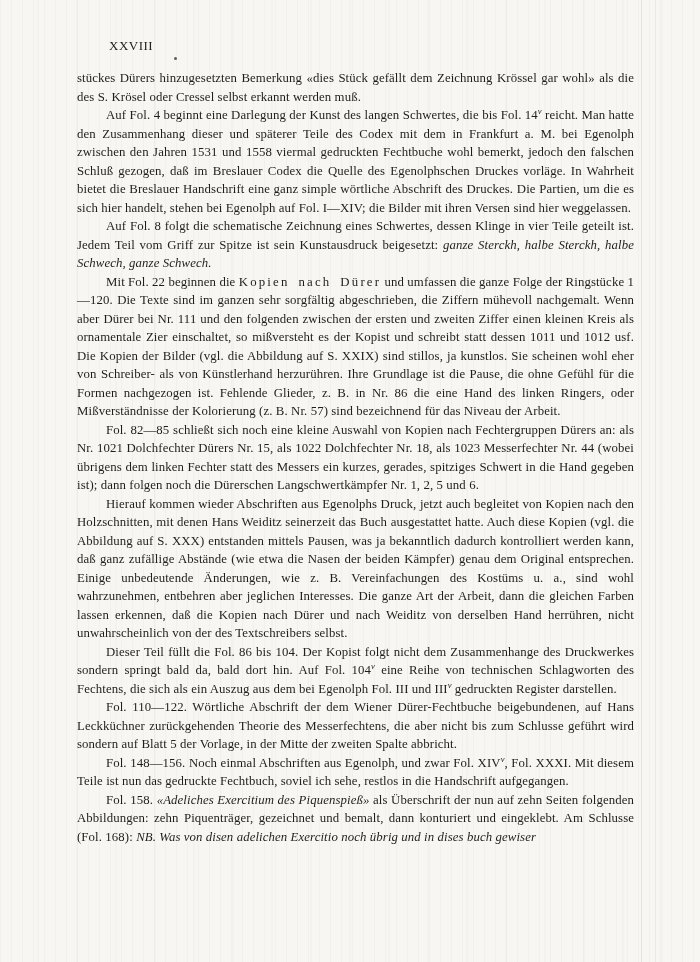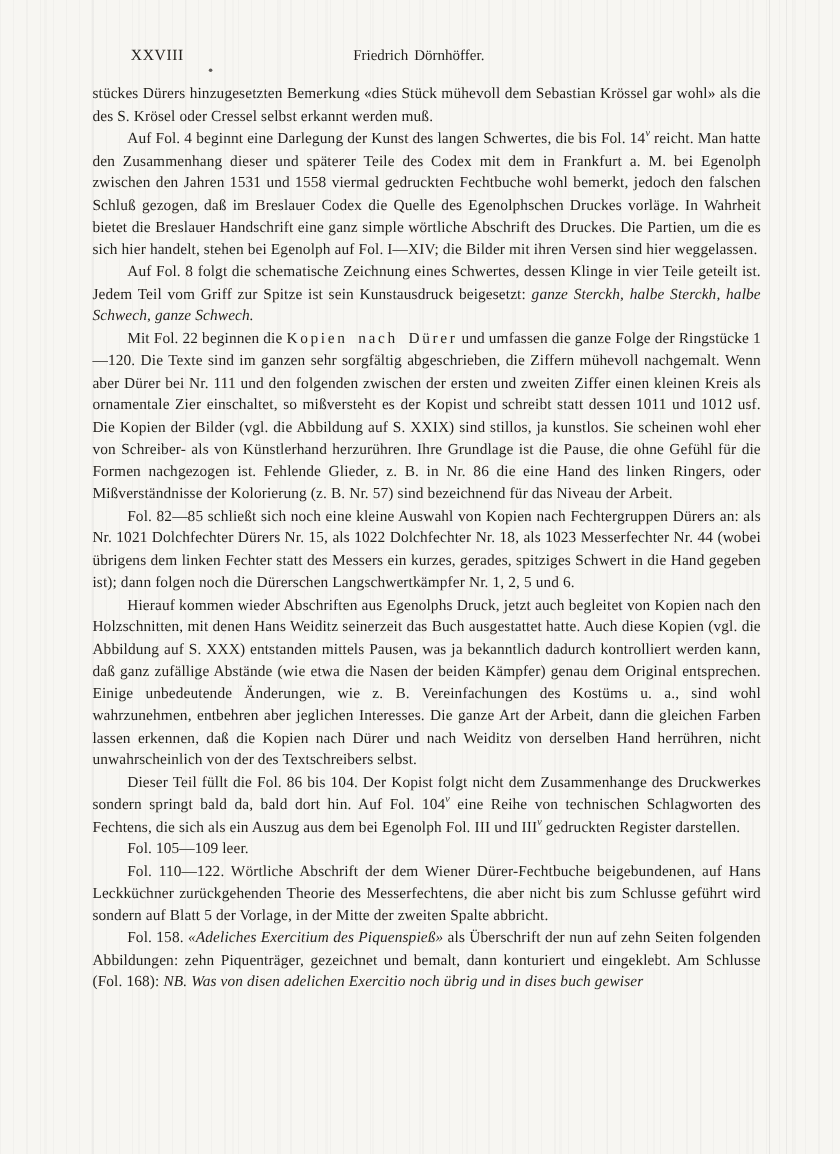--- a/index.html
+++ b/index.html
@@ -95,30 +95,29 @@
   }
 </style>
 </head>
 <body>
 
 <div class="page">
   <div class="scan-texture"></div>
 
   <header class="page-header">
     <span class="page-number">XXVIII</span>
-    <span class="running-title">Friedrich Dörnhöffer.</span>
   </header>
 
   <span class="artifact-dot"></span>
 
   <main class="page-body">
-      <p class="para no-indent"><span class="run-n">stückes Dürers hinzugesetzten Bemerkung «dies Stück mühevoll dem Sebastian Krössel gar wohl» als die des S. Krösel oder Cressel selbst erkannt werden muß.</span></p>
+      <p class="para no-indent"><span class="run-n">stückes Dürers hinzugesetzten Bemerkung «dies Stück gefällt dem Zeichnung Krössel gar wohl» als die des S. Krösel oder Cressel selbst erkannt werden muß.</span></p>
       <p class="para"><span class="run-n">Auf Fol. 4 beginnt eine Darlegung der Kunst des langen Schwertes, die bis Fol. 14</span><span class="run-sup">v</span><span class="run-n"> reicht. Man hatte den Zusammenhang dieser und späterer Teile des Codex mit dem in Frankfurt a. M. bei Egenolph zwischen den Jahren 1531 und 1558 viermal gedruckten Fechtbuche wohl bemerkt, jedoch den falschen Schluß gezogen, daß im Breslauer Codex die Quelle des Egenolphschen Druckes vorläge. In Wahrheit bietet die Breslauer Handschrift eine ganz simple wörtliche Abschrift des Druckes. Die Partien, um die es sich hier handelt, stehen bei Egenolph auf Fol. I—XIV; die Bilder mit ihren Versen sind hier weggelassen.</span></p>
       <p class="para"><span class="run-n">Auf Fol. 8 folgt die schematische Zeichnung eines Schwertes, dessen Klinge in vier Teile geteilt ist. Jedem Teil vom Griff zur Spitze ist sein Kunstausdruck beigesetzt: </span><span class="run-i">ganze Sterckh, halbe Sterckh, halbe Schwech, ganze Schwech.</span></p>
       <p class="para"><span class="run-n">Mit Fol. 22 beginnen die </span><span class="run-sp">Kopien nach Dürer</span><span class="run-n"> und umfassen die ganze Folge der Ringstücke 1—120. Die Texte sind im ganzen sehr sorgfältig abgeschrieben, die Ziffern mühevoll nachgemalt. Wenn aber Dürer bei Nr. 111 und den folgenden zwischen der ersten und zweiten Ziffer einen kleinen Kreis als ornamentale Zier einschaltet, so mißversteht es der Kopist und schreibt statt dessen 1011 und 1012 usf. Die Kopien der Bilder (vgl. die Abbildung auf S. XXIX) sind stillos, ja kunstlos. Sie scheinen wohl eher von Schreiber- als von Künstlerhand herzurühren. Ihre Grundlage ist die Pause, die ohne Gefühl für die Formen nachgezogen ist. Fehlende Glieder, z. B. in Nr. 86 die eine Hand des linken Ringers, oder Mißverständnisse der Kolorierung (z. B. Nr. 57) sind bezeichnend für das Niveau der Arbeit.</span></p>
       <p class="para"><span class="run-n">Fol. 82—85 schließt sich noch eine kleine Auswahl von Kopien nach Fechtergruppen Dürers an: als Nr. 1021 Dolchfechter Dürers Nr. 15, als 1022 Dolchfechter Nr. 18, als 1023 Messerfechter Nr. 44 (wobei übrigens dem linken Fechter statt des Messers ein kurzes, gerades, spitziges Schwert in die Hand gegeben ist); dann folgen noch die Dürerschen Langschwertkämpfer Nr. 1, 2, 5 und 6.</span></p>
       <p class="para"><span class="run-n">Hierauf kommen wieder Abschriften aus Egenolphs Druck, jetzt auch begleitet von Kopien nach den Holzschnitten, mit denen Hans Weiditz seinerzeit das Buch ausgestattet hatte. Auch diese Kopien (vgl. die Abbildung auf S. XXX) entstanden mittels Pausen, was ja bekanntlich dadurch kontrolliert werden kann, daß ganz zufällige Abstände (wie etwa die Nasen der beiden Kämpfer) genau dem Original entsprechen. Einige unbedeutende Änderungen, wie z. B. Vereinfachungen des Kostüms u. a., sind wohl wahrzunehmen, entbehren aber jeglichen Interesses. Die ganze Art der Arbeit, dann die gleichen Farben lassen erkennen, daß die Kopien nach Dürer und nach Weiditz von derselben Hand herrühren, nicht unwahrscheinlich von der des Textschreibers selbst.</span></p>
       <p class="para"><span class="run-n">Dieser Teil füllt die Fol. 86 bis 104. Der Kopist folgt nicht dem Zusammenhange des Druckwerkes sondern springt bald da, bald dort hin. Auf Fol. 104</span><span class="run-sup">v</span><span class="run-n"> eine Reihe von technischen Schlagworten des Fechtens, die sich als ein Auszug aus dem bei Egenolph Fol. III und III</span><span class="run-sup">v</span><span class="run-n"> gedruckten Register darstellen.</span></p>
-      <p class="para"><span class="run-n">Fol. 105—109 leer.</span></p>
       <p class="para"><span class="run-n">Fol. 110—122. Wörtliche Abschrift der dem Wiener Dürer-Fechtbuche beigebundenen, auf Hans Leckküchner zurückgehenden Theorie des Messerfechtens, die aber nicht bis zum Schlusse geführt wird sondern auf Blatt 5 der Vorlage, in der Mitte der zweiten Spalte abbricht.</span></p>
+      <p class="para"><span class="run-n">Fol. 148—156. Noch einmal Abschriften aus Egenolph, und zwar Fol. XIV</span><span class="run-sup">v</span><span class="run-n">, Fol. XXXI. Mit diesem Teile ist nun das gedruckte Fechtbuch, soviel ich sehe, restlos in die Handschrift aufgegangen.</span></p>
       <p class="para"><span class="run-n">Fol. 158. </span><span class="run-i">«Adeliches Exercitium des Piquenspieß»</span><span class="run-n"> als Überschrift der nun auf zehn Seiten folgenden Abbildungen: zehn Piquenträger, gezeichnet und bemalt, dann konturiert und eingeklebt. Am Schlusse (Fol. 168): </span><span class="run-i">NB. Was von disen adelichen Exercitio noch übrig und in dises buch gewiser</span></p>
     </main>
 </div>
 
 </body></html>

